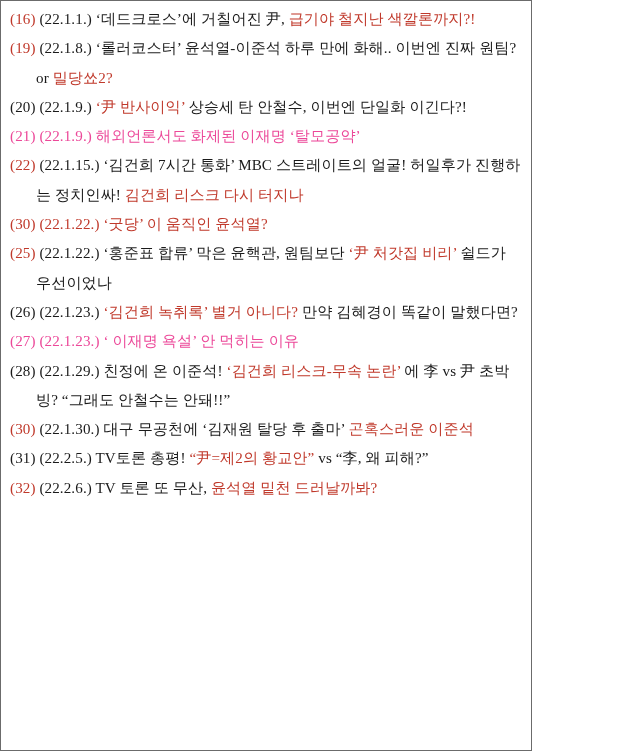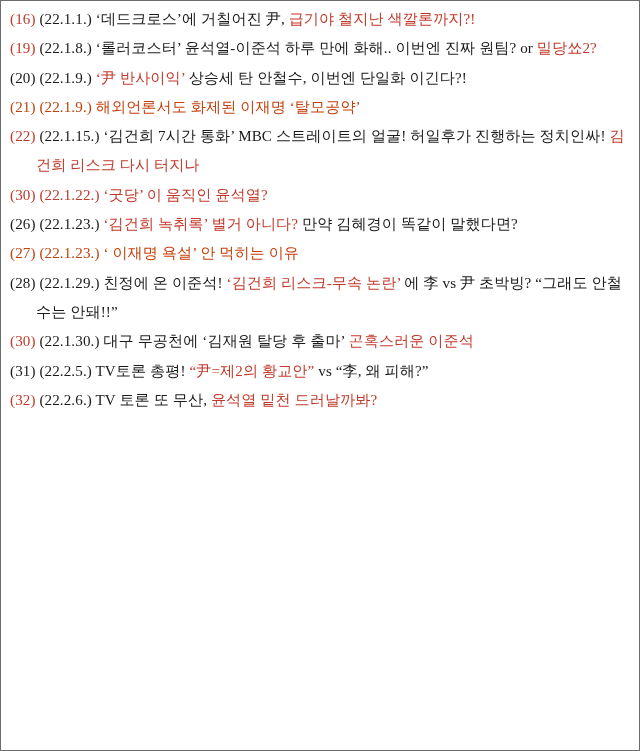--- a/index.html
+++ b/index.html
@@ -8,21 +8,21 @@
     background: #ffffff;
   }
   body {
     width: 640px;
     height: 751px;
     font-family: "Liberation Serif", "DejaVu Serif", serif;
     overflow: hidden;
   }
   #doc-frame {
     box-sizing: border-box;
-    width: 640px;
+    width: 532px;
     height: 751px;
     border: 1px solid #6b6b6b;
     border-top: 1px solid #6b6b6b;
     background: #ffffff;
     padding: 4px 10px 0 9px;
   }
   .entry {
     display: block;
     font-size: 15.1px;
     line-height: 29.3px;
@@ -33,33 +33,34 @@
     margin: 0;
   }
   .entry .lead {
     margin-left: -26px;
   }
   .seg {
     white-space: pre-wrap;
   }
   .c-black  { color: #1a1a1a; }
   .c-red    { color: #c0392b; }
-  .c-blue   { color: #c2410c; }
+  .c-blue   { color: #ec4899; }
 </style>
 </head>
 <body>
 
 <div id="doc-frame">
   <div id="entry-list">
       <p class="entry"><span class="lead"><span class="seg c-red">(16)</span><span class="seg c-black"> </span><span class="seg c-black">(22.1.1.)</span></span><span class="seg c-black"> ‘데드크로스’에 거칠어진 尹, </span><span class="seg c-red">급기야 철지난 색깔론까지?!</span></p>
       <p class="entry"><span class="lead"><span class="seg c-red">(19)</span><span class="seg c-black"> </span><span class="seg c-black">(22.1.8.)</span></span><span class="seg c-black"> ‘롤러코스터’ 윤석열-이준석 하루 만에 화해.. 이번엔 진짜 원팀? or </span><span class="seg c-red">밀당쑈2?</span></p>
       <p class="entry"><span class="lead"><span class="seg c-black">(20)</span><span class="seg c-black"> </span><span class="seg c-black">(22.1.9.)</span></span><span class="seg c-black"> </span><span class="seg c-red">‘尹 반사이익’</span><span class="seg c-black"> 상승세 탄 안철수, 이번엔 단일화 이긴다?!</span></p>
       <p class="entry"><span class="lead"><span class="seg c-blue">(21)</span><span class="seg c-black"> </span><span class="seg c-blue">(22.1.9.)</span></span><span class="seg c-blue"> 해외언론서도 화제된 이재명 ‘탈모공약’</span></p>
       <p class="entry"><span class="lead"><span class="seg c-red">(22)</span><span class="seg c-black"> </span><span class="seg c-black">(22.1.15.)</span></span><span class="seg c-black"> ‘김건희 7시간 통화’ MBC 스트레이트의 얼굴! 허일후가 진행하는 정치인싸! </span><span class="seg c-red">김건희 리스크 다시 터지나</span></p>
       <p class="entry"><span class="lead"><span class="seg c-red">(30)</span><span class="seg c-black"> </span><span class="seg c-red">(22.1.22.)</span></span><span class="seg c-red"> ‘굿당’ 이 움직인 윤석열?</span></p>
+      <p class="entry"><span class="lead"><span class="seg c-red">(25)</span><span class="seg c-black"> </span><span class="seg c-black">(22.1.22.)</span></span><span class="seg c-black"> ‘홍준표 합류’ 막은 윤핵관, 원팀보단 </span><span class="seg c-red">‘尹 처갓집 비리’</span><span class="seg c-black"> 쉴드가 우선이었나</span></p>
       <p class="entry"><span class="lead"><span class="seg c-black">(26)</span><span class="seg c-black"> </span><span class="seg c-black">(22.1.23.)</span></span><span class="seg c-black"> </span><span class="seg c-red">‘김건희 녹취록’ 별거 아니다?</span><span class="seg c-black"> 만약 김혜경이 똑같이 말했다면?</span></p>
       <p class="entry"><span class="lead"><span class="seg c-blue">(27)</span><span class="seg c-black"> </span><span class="seg c-blue">(22.1.23.)</span></span><span class="seg c-blue"> ‘ 이재명 욕설’ 안 먹히는 이유</span></p>
       <p class="entry"><span class="lead"><span class="seg c-black">(28)</span><span class="seg c-black"> </span><span class="seg c-black">(22.1.29.)</span></span><span class="seg c-black"> 친정에 온 이준석! </span><span class="seg c-red">‘김건희 리스크-무속 논란’</span><span class="seg c-black"> 에 李 vs 尹 초박빙? “그래도 안철수는 안돼!!”</span></p>
       <p class="entry"><span class="lead"><span class="seg c-red">(30)</span><span class="seg c-black"> </span><span class="seg c-black">(22.1.30.)</span></span><span class="seg c-black"> 대구 무공천에 ‘김재원 탈당 후 출마’ </span><span class="seg c-red">곤혹스러운 이준석</span></p>
       <p class="entry"><span class="lead"><span class="seg c-black">(31)</span><span class="seg c-black"> </span><span class="seg c-black">(22.2.5.)</span></span><span class="seg c-black"> TV토론 총평! </span><span class="seg c-red">“尹=제2의 황교안”</span><span class="seg c-black"> vs “李, 왜 피해?”</span></p>
       <p class="entry"><span class="lead"><span class="seg c-red">(32)</span><span class="seg c-black"> </span><span class="seg c-black">(22.2.6.)</span></span><span class="seg c-black"> TV 토론 또 무산, </span><span class="seg c-red">윤석열 밑천 드러날까봐?</span></p>
     </div>
 </div>
 
 </body></html>

